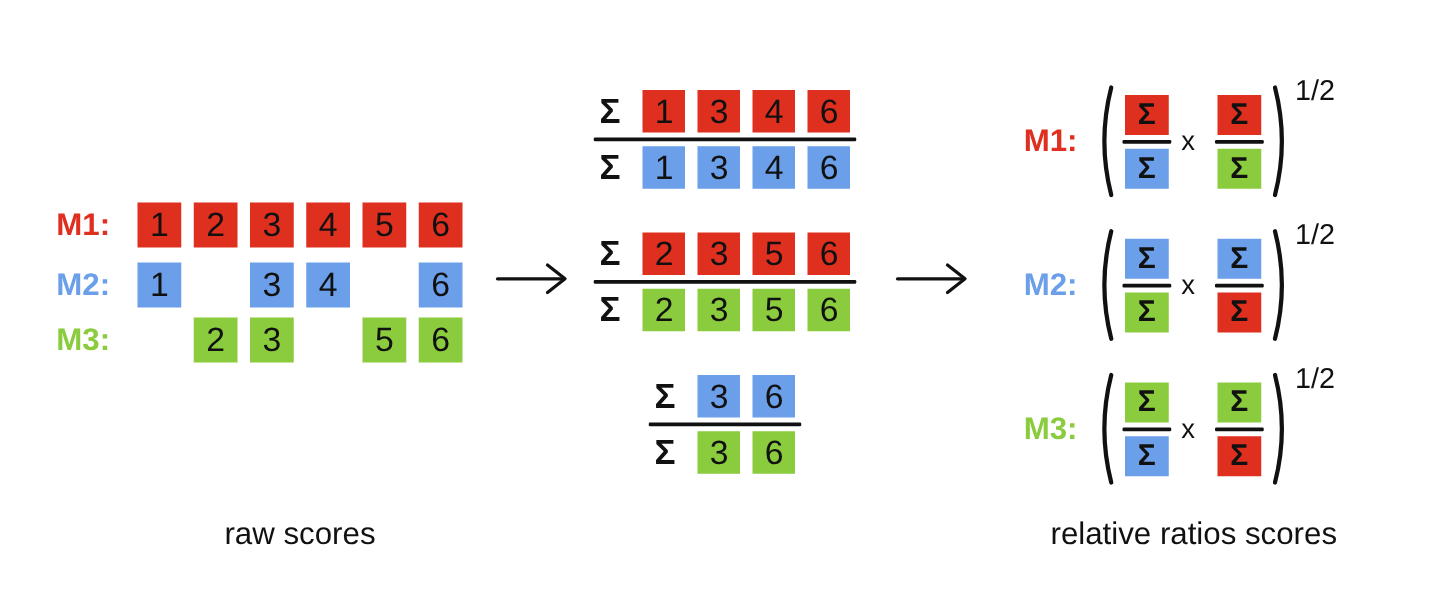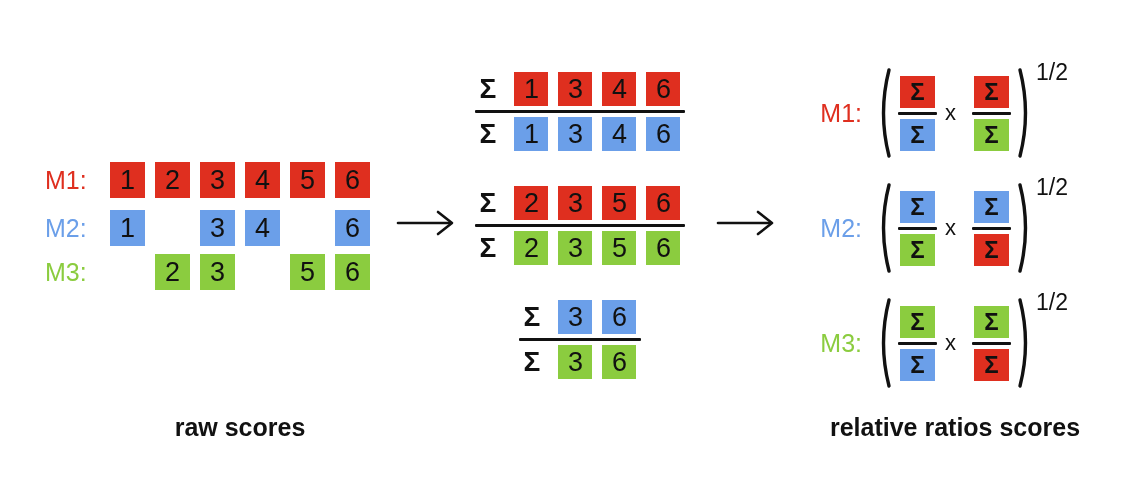--- a/index.html
+++ b/index.html
@@ -9,21 +9,21 @@
   }
 
   
   .ft-title {
     position:absolute; left:137px; top:114px;
     font-size:27px; letter-spacing:0.2px;
     border-bottom:2px solid #111; padding:0 5px 3px 2px;
   }
   .row { position:absolute; left:45px; display:flex; align-items:center; }
   .r0 { top:162px; } .r1 { top:210px; } .r2 { top:254px; }
-  .mlabel { width:58px; font-weight:400; font-size:25px; }
+  .mlabel { width:58px; font-weight:700; font-size:25px; }
   .slots { display:flex; gap:10px; margin-left:7px; }
   .box {
     width:35px; height:36px; display:flex; align-items:center; justify-content:center;
     font-size:27px; color:#111;
   }
 
   
   .arrow { position:absolute; }
   .a1 { left:396px; top:207px; }
   .a2 { left:716px; top:207px; }
@@ -48,21 +48,21 @@
   .sbox {
     width:35px; height:32px; display:flex; align-items:center; justify-content:center;
     font-size:24px; font-weight:700; color:#111; line-height:1;
   }
   .sfrac .fbar { margin:4px -2px; }
   .times { font-size:22px; margin:0 10px; }
   .cparen { margin-left:8px; }
   .sup { font-size:23px; align-self:flex-start; position:relative; top:-8px; margin-left:3px; }
 
   
-  .cap { position:absolute; top:413px; font-weight:700; font-size:25px; text-align:center; }
+  .cap { position:absolute; top:413px; font-weight:400; font-size:25px; text-align:center; }
   .capL { left:140px; width:200px; }
   .capM { left:478px; width:200px; }
   .capR { left:825px; width:260px; }
 </style>
 </head>
 <body>
 
 <div class="canvas">
 
 

